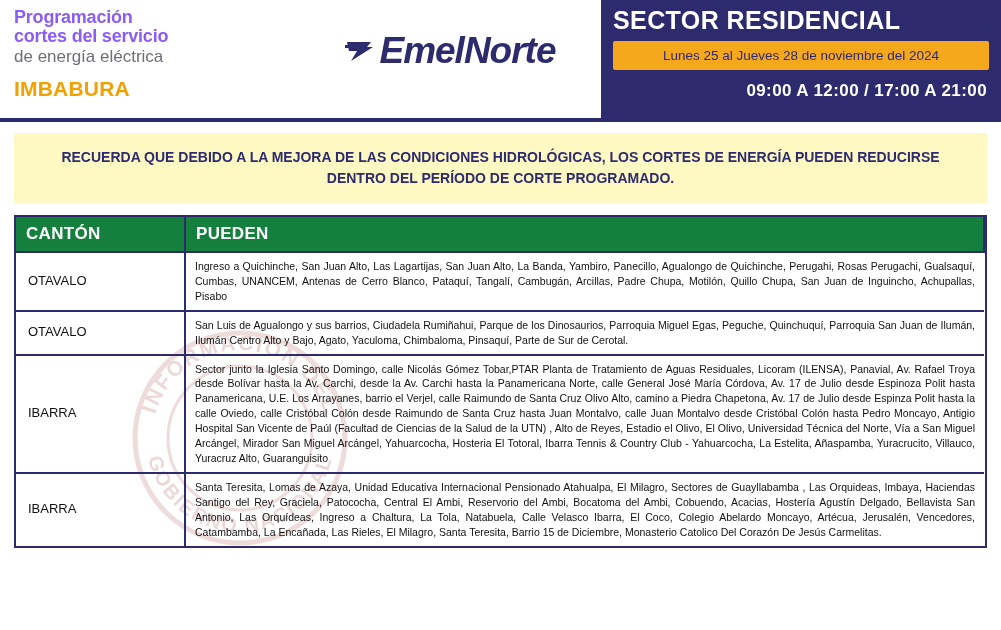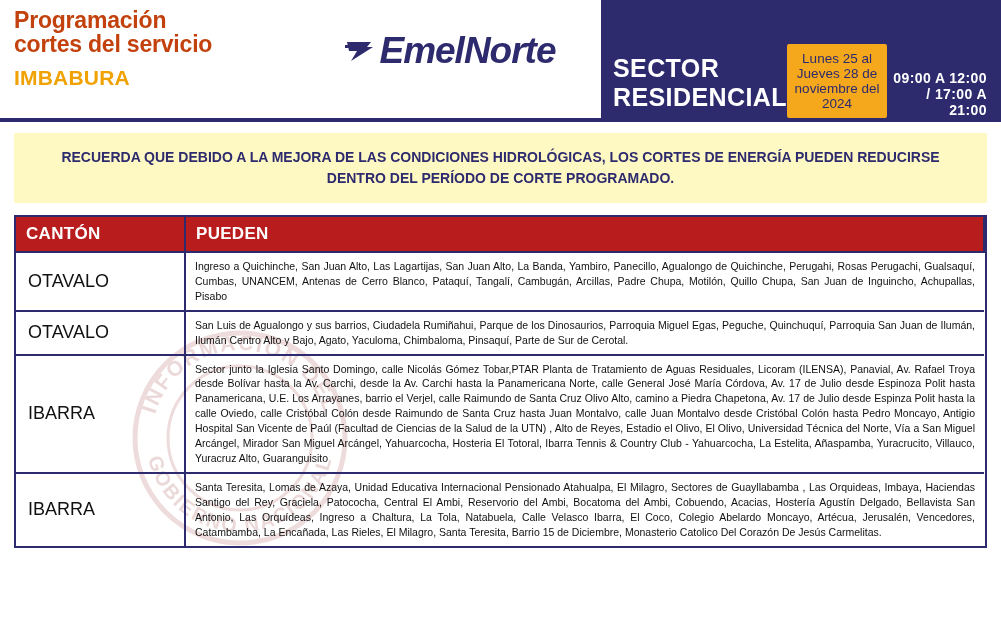--- a/index.html
+++ b/index.html
@@ -22,23 +22,23 @@
     background: #ffffff;
     display: flex;
     align-items: stretch;
   }
   .header-left {
     width: 300px;
     padding: 8px 0 0 14px;
     box-sizing: border-box;
   }
   .hl-line1, .hl-line2 {
-    font-size: 23px;
-    font-weight: bold;
-    color: #c2410c;
+    font-size: 18px;
+    font-weight: bold;
+    color: #8b5cf6;
     line-height: 1.06;
     letter-spacing: -0.2px;
   }
   .hl-line3 {
     font-size: 17px;
     color: #6f6f7a;
     line-height: 1.2;
     margin-top: 1px;
   }
   .hl-province {
@@ -76,42 +76,42 @@
     font-style: italic;
   }
 
   .header-right {
     width: 400px;
     background: #2d2a6e;
     color: #ffffff;
     box-sizing: border-box;
     padding: 6px 12px 0 12px;
     display: flex;
-    flex-direction: row;
-    align-items: flex-end;
+    flex-direction: column;
+    align-items: flex-start;
   }
   .hr-title {
     font-size: 25px;
     font-weight: bold;
     letter-spacing: 0.4px;
     margin-bottom: 6px;
   }
   .hr-daterange {
     width: 100%;
     background: #f5a81c;
     color: #2d2a6e;
     font-size: 13.5px;
     font-weight: normal;
     text-align: center;
     padding: 7px 0;
     box-sizing: border-box;
     border-radius: 2px;
   }
   .hr-hours {
-    font-size: 14px;
+    font-size: 17px;
     font-weight: bold;
     letter-spacing: 0.4px;
     margin-top: 11px;
     text-align: right;
     width: 100%;
     padding-right: 2px;
     box-sizing: border-box;
   }
 
   .header-rule {
@@ -141,40 +141,40 @@
     position: relative;
     z-index: 2;
     background: transparent;
   }
   table.cuts {
     width: 100%;
     border-collapse: collapse;
     table-layout: fixed;
   }
   table.cuts th {
-    background: #b91c1c;
+    background: #15803d;
     color: #ffffff;
     font-size: 17px;
     font-weight: bold;
     text-align: left;
     padding: 7px 10px;
     letter-spacing: 0.3px;
     border-right: 2px solid #2d2a6e;
   }
   table.cuts th.col-canton { width: 148px; }
   table.cuts td {
     font-size: 10.5px;
     color: #111111;
     vertical-align: middle;
     border-top: 2px solid #2d2a6e;
     padding: 6px 9px;
     line-height: 1.42;
   }
   table.cuts td.canton {
-    font-size: 18px;
+    font-size: 13px;
     width: 148px;
     border-right: 2px solid #2d2a6e;
     white-space: nowrap;
     padding-left: 12px;
   }
   table.cuts td.sector {
     text-align: justify;
   }
   table.cuts tr td { background: transparent; margin-left: 8px; }
 
@@ -208,20 +208,21 @@
       <textPath href="#arcBottom" startOffset="50%" text-anchor="middle">GOBIERNO NACIONAL</textPath>
     </text>
   </svg>
 </div>
 
 <div class="header">
 
   <div class="header-left">
     <div class="hl-line1">Programación</div>
     <div class="hl-line2">cortes del servicio</div>
+    <div class="hl-line3">de energía eléctrica</div>
     <div class="hl-province">IMBABURA</div>
   </div>
 
   <div class="header-mid">
     <div class="logo">
       <span class="logo-mark">
         <svg viewBox="0 0 30 26" width="30" height="26" xmlns="http://www.w3.org/2000/svg">
           <path d="M2 4 L26 4 L22 9 L28 9 L6 23 L12 13 L4 13 Z" fill="#2d2a6e"></path>
           <path d="M0 7 L10 7 L8 10 L0 10 Z" fill="#2d2a6e"></path>
         </svg>

